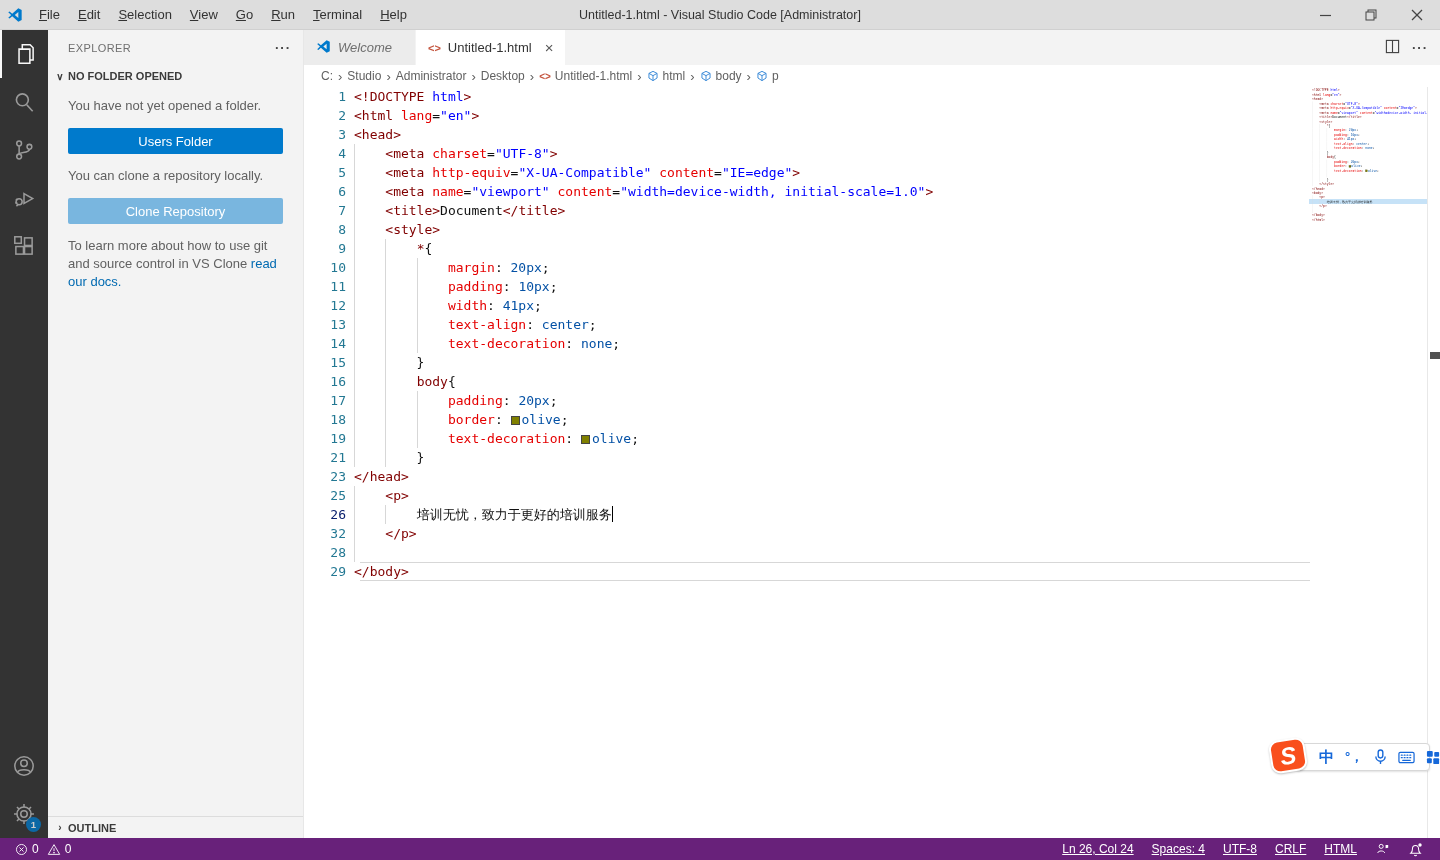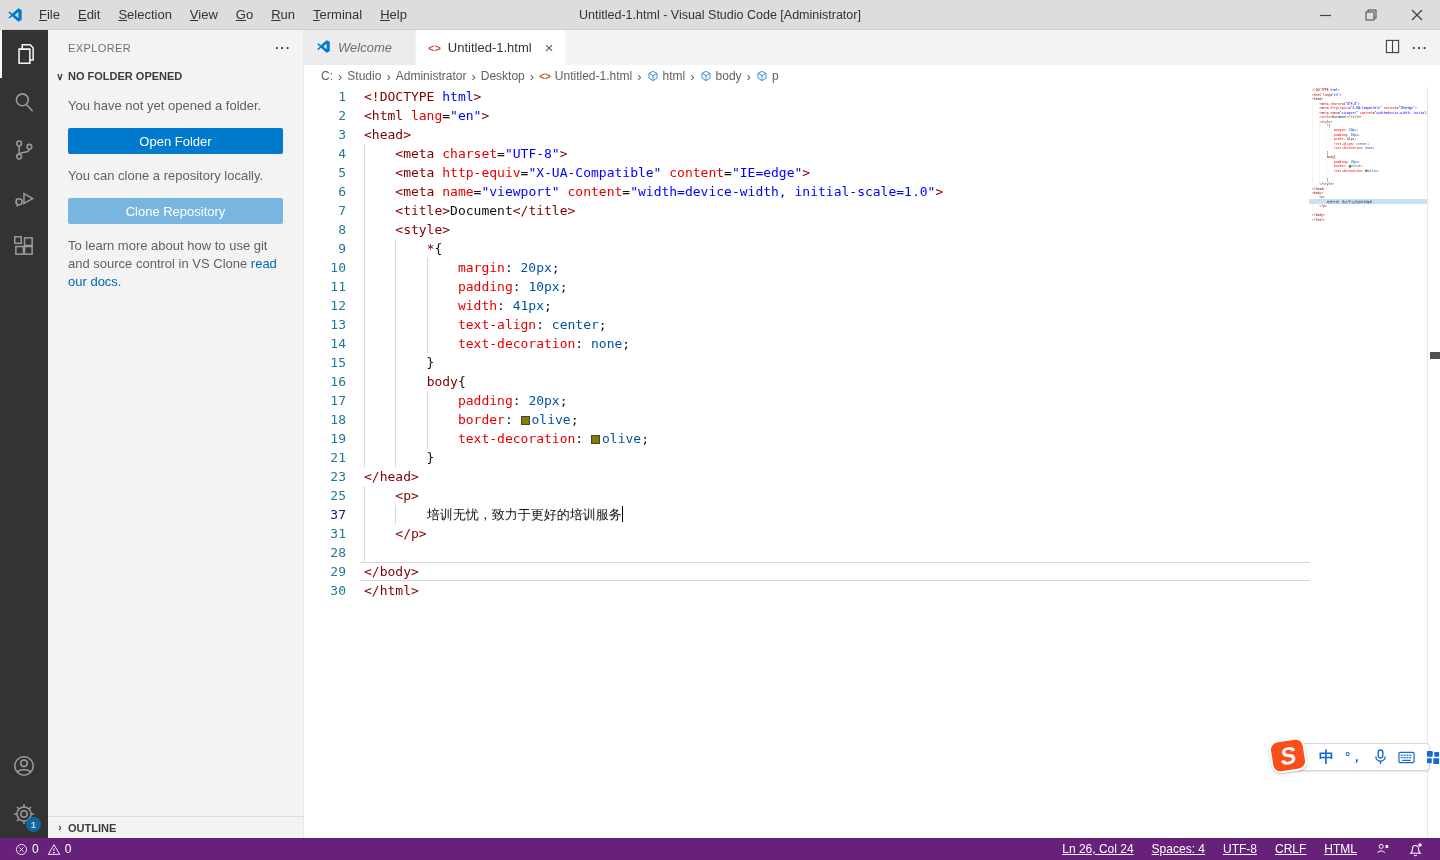--- a/index.html
+++ b/index.html
@@ -56,21 +56,21 @@
   .bc-item { display:flex; align-items:center; gap:4px; cursor:pointer; }
   .bc-sep { margin:0 5px; color:#616161; font-size:13px; }
 
   
   .code-area { flex:1; position:relative; overflow:hidden; font-family:"DejaVu Sans Mono", monospace; font-size:13px; }
   .current-line { position:absolute; left:56px; width:950px; height:19px; border-top:1px solid #d7d7d7; border-bottom:1px solid #d7d7d7; }
   .code-lines { position:absolute; top:0; left:0; z-index:1; }
   .code-line { display:flex; height:19px; line-height:19px; white-space:pre; }
   .gutter { width:42px; text-align:right; color:#237893; flex:none; }
   .gutter.active { color:#0b216f; }
-  .line-text { margin-left:18px; position:relative; }
+  .line-text { margin-left:8px; position:relative; }
   .guide { position:absolute; top:0; bottom:0; width:1px; background:#d7d7d7; }
 
   .tk-tag { color:#800000; } .tk-attr { color:#e50000; } .tk-val { color:#0000ff; }
   .tk-prop { color:#e50000; } .tk-cssval { color:#0451a5; } .tk-sel { color:#800000; }
   .tk-punc { color:#111111; } .tk-text { color:#111111; }
   .tk-swatch { display:inline-block; width:9px; height:9px; border:1px solid #444; vertical-align:-1px; margin-right:2px; }
   .tk-cursor { display:inline-block; width:1.5px; height:16px; background:#000; vertical-align:-3px; }
 
   
   .minimap { position:absolute; top:0; right:13px; width:118px; height:100%; overflow:hidden; cursor:pointer; }
@@ -196,21 +196,21 @@
     <div class="sb-header">
       <span class="sb-header-title">EXPLORER</span>
       <span class="sb-more">···</span>
     </div>
     <div class="sb-section-head">
       <span class="chev">∨</span>
       <span>NO FOLDER OPENED</span>
     </div>
     <div class="sb-content">
       <p>You have not yet opened a folder.</p>
-      <button class="sb-btn primary">Open Folder</button>
+      <button class="sb-btn primary">Users Folder</button>
       <p>You can clone a repository locally.</p>
       <button class="sb-btn secondary">Clone Repository</button>
       <p><span>To learn more about how to use git and source control in VS Clone </span><span class="sb-link">read our docs.</span></p>
     </div>
     <div class="sb-outline">
       <span class="chev">›</span>
       <span>OUTLINE</span>
     </div>
   </div>
 
@@ -307,25 +307,24 @@
           <div class="code-line"><span class="gutter">13</span><span class="line-text"><span class="guide" style="left: 0ch;"></span><span class="guide" style="left: 4ch;"></span><span class="guide" style="left: 8ch;"></span><span class="tk-punc">            </span><span class="tk-prop">text-align</span><span class="tk-punc">: </span><span class="tk-cssval">center</span><span class="tk-punc">;</span></span></div>
           <div class="code-line"><span class="gutter">14</span><span class="line-text"><span class="guide" style="left: 0ch;"></span><span class="guide" style="left: 4ch;"></span><span class="guide" style="left: 8ch;"></span><span class="tk-punc">            </span><span class="tk-prop">text-decoration</span><span class="tk-punc">: </span><span class="tk-cssval">none</span><span class="tk-punc">;</span></span></div>
           <div class="code-line"><span class="gutter">15</span><span class="line-text"><span class="guide" style="left: 0ch;"></span><span class="guide" style="left: 4ch;"></span><span class="tk-punc">        }</span></span></div>
           <div class="code-line"><span class="gutter">16</span><span class="line-text"><span class="guide" style="left: 0ch;"></span><span class="guide" style="left: 4ch;"></span><span class="tk-punc">        </span><span class="tk-sel">body</span><span class="tk-punc">{</span></span></div>
           <div class="code-line"><span class="gutter">17</span><span class="line-text"><span class="guide" style="left: 0ch;"></span><span class="guide" style="left: 4ch;"></span><span class="guide" style="left: 8ch;"></span><span class="tk-punc">            </span><span class="tk-prop">padding</span><span class="tk-punc">: </span><span class="tk-cssval">20px</span><span class="tk-punc">;</span></span></div>
           <div class="code-line"><span class="gutter">18</span><span class="line-text"><span class="guide" style="left: 0ch;"></span><span class="guide" style="left: 4ch;"></span><span class="guide" style="left: 8ch;"></span><span class="tk-punc">            </span><span class="tk-prop">border</span><span class="tk-punc">: </span><span class="tk-swatch" style="background: rgb(128, 128, 0);"></span><span class="tk-cssval">olive</span><span class="tk-punc">;</span></span></div>
           <div class="code-line"><span class="gutter">19</span><span class="line-text"><span class="guide" style="left: 0ch;"></span><span class="guide" style="left: 4ch;"></span><span class="guide" style="left: 8ch;"></span><span class="tk-punc">            </span><span class="tk-prop">text-decoration</span><span class="tk-punc">: </span><span class="tk-swatch" style="background: rgb(128, 128, 0);"></span><span class="tk-cssval">olive</span><span class="tk-punc">;</span></span></div>
           <div class="code-line"><span class="gutter">21</span><span class="line-text"><span class="guide" style="left: 0ch;"></span><span class="guide" style="left: 4ch;"></span><span class="tk-punc">        }</span></span></div>
           <div class="code-line"><span class="gutter">23</span><span class="line-text"><span class="tk-tag">&lt;/head&gt;</span></span></div>
           <div class="code-line"><span class="gutter">25</span><span class="line-text"><span class="guide" style="left: 0ch;"></span><span class="tk-punc">    </span><span class="tk-tag">&lt;p&gt;</span></span></div>
-          <div class="code-line"><span class="gutter active">37</span><span class="line-text"><span class="guide" style="left: 0ch;"></span><span class="guide" style="left: 4ch;"></span><span class="tk-punc">        </span><span class="tk-text">培训无忧，致力于更好的培训服务</span><span class="tk-cursor"></span></span></div>
-          <div class="code-line"><span class="gutter">31</span><span class="line-text"><span class="guide" style="left: 0ch;"></span><span class="tk-punc">    </span><span class="tk-tag">&lt;/p&gt;</span></span></div>
+          <div class="code-line"><span class="gutter active">26</span><span class="line-text"><span class="guide" style="left: 0ch;"></span><span class="guide" style="left: 4ch;"></span><span class="tk-punc">        </span><span class="tk-text">培训无忧，致力于更好的培训服务</span><span class="tk-cursor"></span></span></div>
+          <div class="code-line"><span class="gutter">32</span><span class="line-text"><span class="guide" style="left: 0ch;"></span><span class="tk-punc">    </span><span class="tk-tag">&lt;/p&gt;</span></span></div>
           <div class="code-line"><span class="gutter">28</span><span class="line-text"><span class="guide" style="left: 0ch;"></span></span></div>
           <div class="code-line"><span class="gutter">29</span><span class="line-text"><span class="tk-tag">&lt;/body&gt;</span></span></div>
-          <div class="code-line"><span class="gutter">30</span><span class="line-text"><span class="tk-tag">&lt;/html&gt;</span></span></div>
         </div>
       <div class="minimap">
         <div class="minimap-highlight" id="minihl" style="top: 112px;"></div>
         <div class="mini-clone" id="miniclone">
             <div class="code-line"><span class="line-text" style="margin-left: 0px;"><span class="tk-tag">&lt;!DOCTYPE </span><span class="tk-val">html</span><span class="tk-tag">&gt;</span></span></div>
             <div class="code-line"><span class="line-text" style="margin-left: 0px;"><span class="tk-tag">&lt;html </span><span class="tk-attr">lang</span><span class="tk-punc">=</span><span class="tk-val">"en"</span><span class="tk-tag">&gt;</span></span></div>
             <div class="code-line"><span class="line-text" style="margin-left: 0px;"><span class="tk-tag">&lt;head&gt;</span></span></div>
             <div class="code-line"><span class="line-text" style="margin-left: 0px;"><span class="guide" style="left: 0ch;"></span><span class="tk-punc">    </span><span class="tk-tag">&lt;meta </span><span class="tk-attr">charset</span><span class="tk-punc">=</span><span class="tk-val">"UTF-8"</span><span class="tk-tag">&gt;</span></span></div>
             <div class="code-line"><span class="line-text" style="margin-left: 0px;"><span class="guide" style="left: 0ch;"></span><span class="tk-punc">    </span><span class="tk-tag">&lt;meta </span><span class="tk-attr">http-equiv</span><span class="tk-punc">=</span><span class="tk-val">"X-UA-Compatible"</span><span class="tk-punc"> </span><span class="tk-attr">content</span><span class="tk-punc">=</span><span class="tk-val">"IE=edge"</span><span class="tk-tag">&gt;</span></span></div>
             <div class="code-line"><span class="line-text" style="margin-left: 0px;"><span class="guide" style="left: 0ch;"></span><span class="tk-punc">    </span><span class="tk-tag">&lt;meta </span><span class="tk-attr">name</span><span class="tk-punc">=</span><span class="tk-val">"viewport"</span><span class="tk-punc"> </span><span class="tk-attr">content</span><span class="tk-punc">=</span><span class="tk-val">"width=device-width, initial-scale=1.0"</span></span></div>

